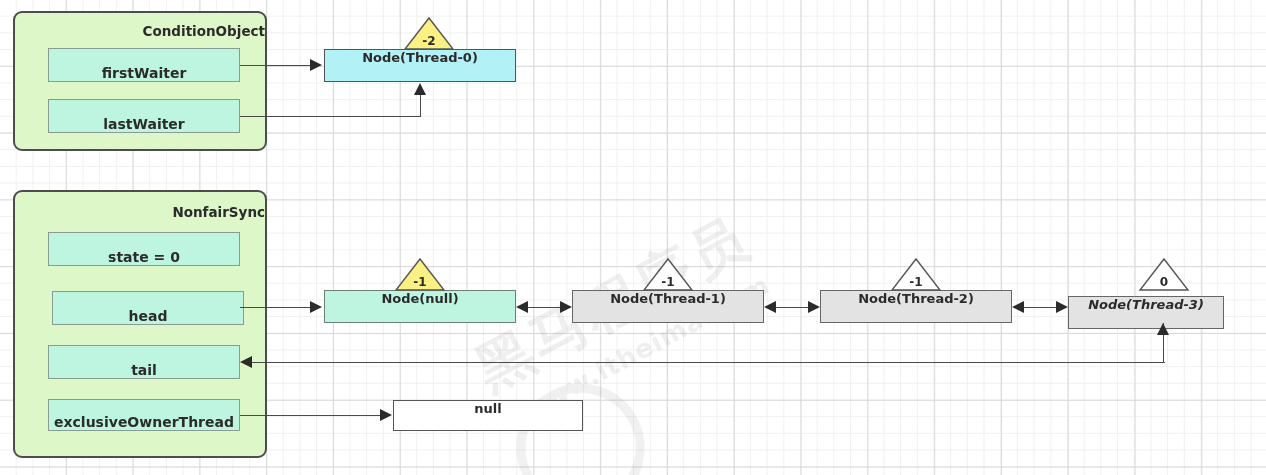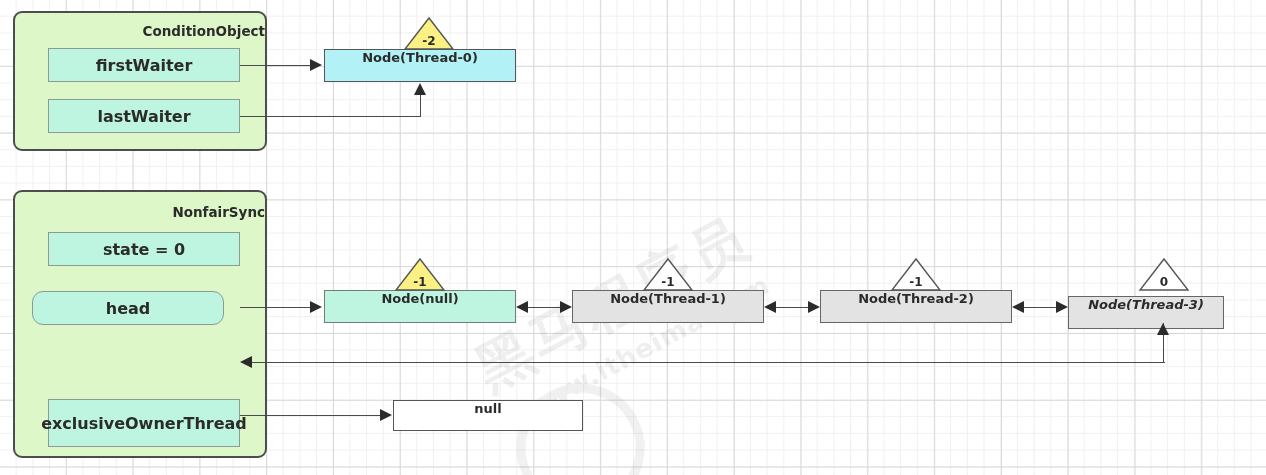--- a/index.html
+++ b/index.html
@@ -84,23 +84,23 @@
     color: #2b2b2b;
   }
 
   
   .field-box {
     position: absolute;
     background: #bdf5e0;
     border: 1px solid #8a9c92;
     box-sizing: border-box;
     display: flex;
-    align-items: center;
+    align-items: flex-end;
     justify-content: center;
-    font-size: 16px;
+    font-size: 14px;
     font-weight: bold;
     color: #2b2b2b;
   }
 
   
   .node-box {
     position: absolute;
     box-sizing: border-box;
     display: flex;
     align-items: flex-start;
@@ -217,26 +217,29 @@
   <div class="arrow-u" style="left:414px; top:83px;"></div>
 
   <div class="obj-box" style="left:13px; top:190px; width:254px; height:268px;">
     <div class="obj-title" style="top:12px;">NonfairSync</div>
   </div>
 
   <div class="field-box" style="left:48px; top:232px; width:192px; height:34px;">
     <span>state = 0</span>
   </div>
 
-  <div class="field-box" style="left:32px; top:291px; width:192px; height:34px;border-radius:11px;">
+  <div class="field-box" style="left:52px; top:291px; width:192px; height:34px;">
     <span>head</span>
   </div>
 
-
-  <div class="field-box" style="left:48px; top:399px; width:192px; height:48px;">
+  <div class="field-box" style="left:48px; top:345px; width:192px; height:34px;">
+    <span>tail</span>
+  </div>
+
+  <div class="field-box" style="left:48px; top:399px; width:192px; height:32px;">
     <span>exclusiveOwnerThread</span>
   </div>
 
   <div class="node-box node-mint" style="left:324px; top:290px; width:192px; height:33px;">
     <span>Node(null)</span>
   </div>
   <div class="tri" style="left:394px; top:257px;">
     <svg width="52" height="34" viewBox="0 0 52 34">
       <polygon points="26,2 50,33 2,33" fill="#faf083" stroke="#555555" stroke-width="1.4"></polygon>
     </svg>

